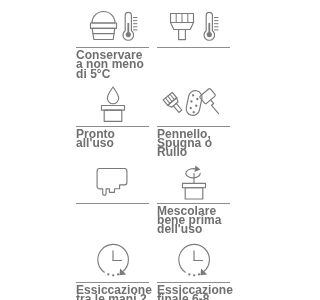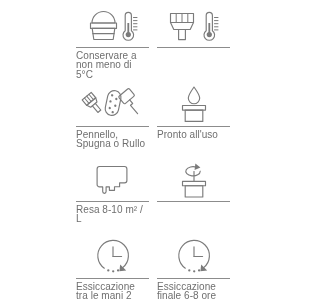--- a/index.html
+++ b/index.html
@@ -44,27 +44,28 @@
     align-items: center;
     justify-content: center;
   }
   .divider {
     height: 1px;
     background: #8c8c8c;
     width: 100%;
     margin: 0 0 3px 0;
   }
   .caption {
-    font-size: 10px;
+    font-size: 12px;
     line-height: 9.3px;
     letter-spacing: 0.05px;
     color: #6f6f6f;
     min-height: 26px;
     padding-bottom: 2px;
     white-space: pre-line;
+    font-weight: bold;
   }
   .row-tall .icon-box { height: 45px; }
   svg { display: block; }
   .st { fill: none; stroke: #7b7b7b; stroke-width: 1.15; stroke-linejoin: round; stroke-linecap: round; }
   .st-thin { fill: none; stroke: #7b7b7b; stroke-width: 1; stroke-linecap: round; }
   .fl { fill: #7b7b7b; stroke: none; }
 </style>
 </head>
 <body>
 
@@ -116,20 +117,35 @@
           <circle class="fl" cx="45.3" cy="28.6" r="2.6"></circle>
           <rect class="fl" x="44.4" y="17" width="1.8" height="11"></rect>
           <line class="st-thin" x1="50.5" y1="11.5" x2="54" y2="11.5"></line>
           <line class="st-thin" x1="50.5" y1="14.6" x2="54" y2="14.6"></line>
           <line class="st-thin" x1="50.5" y1="17.7" x2="54" y2="17.7"></line>
           <line class="st-thin" x1="50.5" y1="20.8" x2="54" y2="20.8"></line>
           <line class="st-thin" x1="50.5" y1="23.9" x2="54" y2="23.9"></line>
         </svg>
       </div>
       <div class="divider"></div>
+    </div>
+
+    <div class="cell row-tall">
+      <div class="icon-box">
+        <svg width="60" height="44" viewBox="0 0 60 44" aria-hidden="true">
+
+          <path class="st" d="M30 6 C26.2 11.4 24.3 14.4 24.3 17.1 a5.7 5.7 0 0 0 11.4 0 C35.7 14.4 33.8 11.4 30 6 Z"></path>
+
+          <rect class="st" x="18.5" y="24.5" width="23" height="4.6"></rect>
+
+          <rect class="st" x="21.2" y="29.1" width="17.6" height="11.3"></rect>
+        </svg>
+      </div>
+      <div class="divider"></div>
+      <div class="caption">Pronto all'uso</div>
     </div>
 
     <div class="cell row-tall">
       <div class="icon-box">
         <svg width="66" height="44" viewBox="0 0 66 44" aria-hidden="true">
 
           <g transform="rotate(-40 14 24)">
             <rect class="st" x="8.2" y="12.5" width="11.8" height="7"></rect>
             <line class="st-thin" x1="11.2" y1="12.5" x2="11.2" y2="19.5"></line>
             <line class="st-thin" x1="14.1" y1="12.5" x2="14.1" y2="19.5"></line>
@@ -149,35 +165,20 @@
           </g>
 
           <g transform="rotate(-40 52 22)">
             <rect class="st" x="45.4" y="8.5" width="13.6" height="9.6" rx="1.4"></rect>
             <path class="st" d="M52.2 18.1 L52.2 22.8 L49.4 22.8 L49.4 33.8"></path>
           </g>
         </svg>
       </div>
       <div class="divider"></div>
       <div class="caption">Pennello, Spugna o Rullo</div>
-    </div>
-
-    <div class="cell row-tall">
-      <div class="icon-box">
-        <svg width="60" height="44" viewBox="0 0 60 44" aria-hidden="true">
-
-          <path class="st" d="M30 6 C26.2 11.4 24.3 14.4 24.3 17.1 a5.7 5.7 0 0 0 11.4 0 C35.7 14.4 33.8 11.4 30 6 Z"></path>
-
-          <rect class="st" x="18.5" y="24.5" width="23" height="4.6"></rect>
-
-          <rect class="st" x="21.2" y="29.1" width="17.6" height="11.3"></rect>
-        </svg>
-      </div>
-      <div class="divider"></div>
-      <div class="caption">Pronto all'uso</div>
     </div>
 
     <div class="cell">
       <div class="icon-box">
         <svg width="60" height="40" viewBox="0 0 60 40" aria-hidden="true">
           <path class="st" d="M16.5 7.5
             L41.5 7.5
             A2.4 2.4 0 0 1 43.9 9.9
             L43.9 21.5
             A2.4 2.4 0 0 1 41.5 23.9
@@ -191,38 +192,38 @@
             L23.1 32.6
             A1.7 1.7 0 0 1 19.7 32.6
             L19.7 27.9
             L16.5 27.9
             A2.4 2.4 0 0 1 14.1 25.5
             L14.1 9.9
             A2.4 2.4 0 0 1 16.5 7.5 Z"></path>
         </svg>
       </div>
       <div class="divider"></div>
-      <div class="caption">Resa 8-10 m² / L</div>
     </div>
 
     <div class="cell">
       <div class="icon-box">
         <svg width="60" height="40" viewBox="0 0 60 40" aria-hidden="true">
 
           <path class="st" d="M36.2 12.2 a7.2 4.6 0 1 1 -3.6 -3.9"></path>
           <path class="fl" d="M31.4 4.6 L36.4 8.6 L30.6 10.9 Z"></path>
 
           <line class="st" x1="30" y1="12.6" x2="30" y2="22.4"></line>
 
           <rect class="st" x="18.5" y="22.4" width="23" height="4.3"></rect>
 
           <rect class="st" x="21.2" y="26.7" width="17.6" height="11.3"></rect>
         </svg>
       </div>
       <div class="divider"></div>
+      <div class="caption">Mescolare bene prima dell'uso</div>
     </div>
 
     <div class="cell row-tall">
       <div class="icon-box">
         <svg width="60" height="44" viewBox="0 0 60 44" aria-hidden="true">
 
           <path class="st" d="M21.3 35.2 A15.3 15.3 0 1 1 39.7 34.6"></path>
 
           <circle class="fl" cx="25.3" cy="37.4" r="1.15"></circle>
           <circle class="fl" cx="30.2" cy="38.3" r="1.15"></circle>

